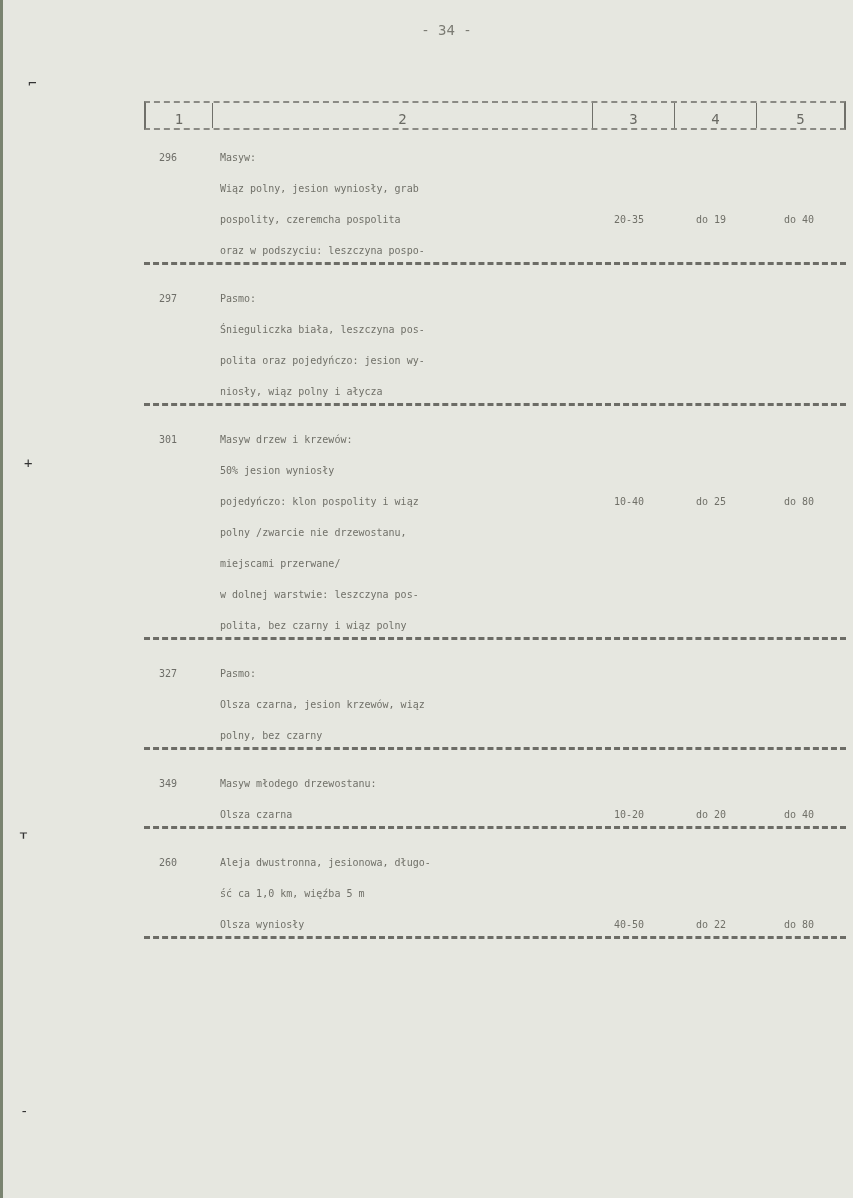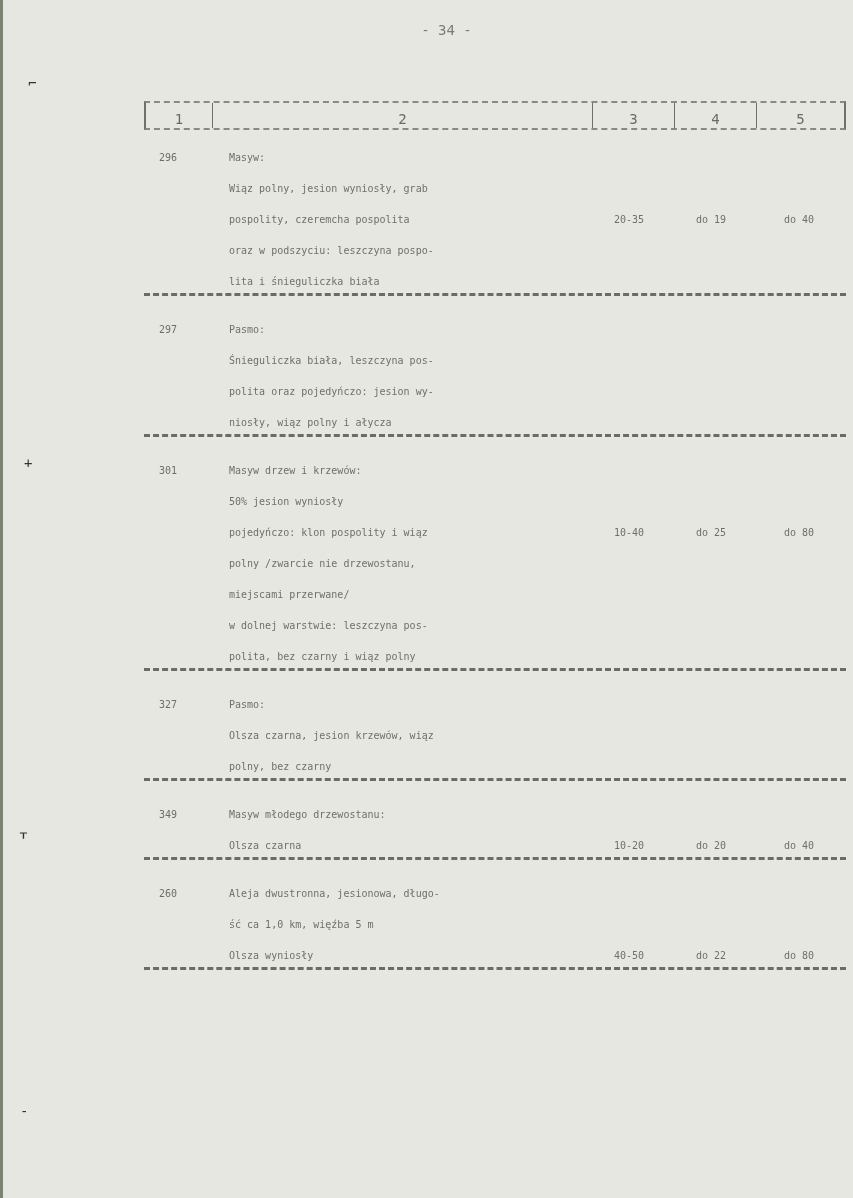--- a/index.html
+++ b/index.html
@@ -37,21 +37,21 @@
     .c3 { width: 82px; }
     .c4 { width: 82px; }
     .c5 { flex: 1; }
     .entries { position: absolute; left: 144px; top: 148px; width: 702px; }
     .entry { position: relative; }
     .line {
       position: relative; height: 31px; font-size: 10px; line-height: 20px;
       white-space: nowrap;
     }
     .num { position: absolute; left: 15px; top: 0; color: #6e6e68; }
-    .txt { position: absolute; left: 76px; top: 0; margin-left: 9px; }
+    .txt { position: absolute; left: 76px; top: 0; }
     .v3 { position: absolute; left: 448px; top: 0; width: 74px; text-align: center; }
     .v4 { position: absolute; left: 530px; top: 0; width: 74px; text-align: center; }
     .v5 { position: absolute; left: 614px; top: 0; width: 82px; text-align: center; }
     .sep {
       height: 0; border-top: 3px dashed #6c6c66; margin: 0 0 14px 0;
       position: relative; top: -10px;
     }
   </style>
 </head>
 <body>
@@ -82,23 +82,20 @@
         <span class="txt">Wiąz polny, jesion wyniosły, grab</span>
       </div>
       <div class="line">
         <span class="txt">pospolity, czeremcha pospolita</span>
         <span class="v3">20-35</span>
         <span class="v4">do 19</span>
         <span class="v5">do 40</span>
       </div>
       <div class="line">
         <span class="txt">oraz w podszyciu: leszczyna pospo-</span>
-      </div>
-      <div class="line">
-        <span class="txt">lita i śnieguliczka biała</span>
       </div>
       <div class="sep"></div>
     </div>
     <div class="entry">
       <div class="line">
         <span class="num">297</span>
         <span class="txt">Pasmo:</span>
       </div>
       <div class="line">
         <span class="txt">Śnieguliczka biała, leszczyna pos-</span>

